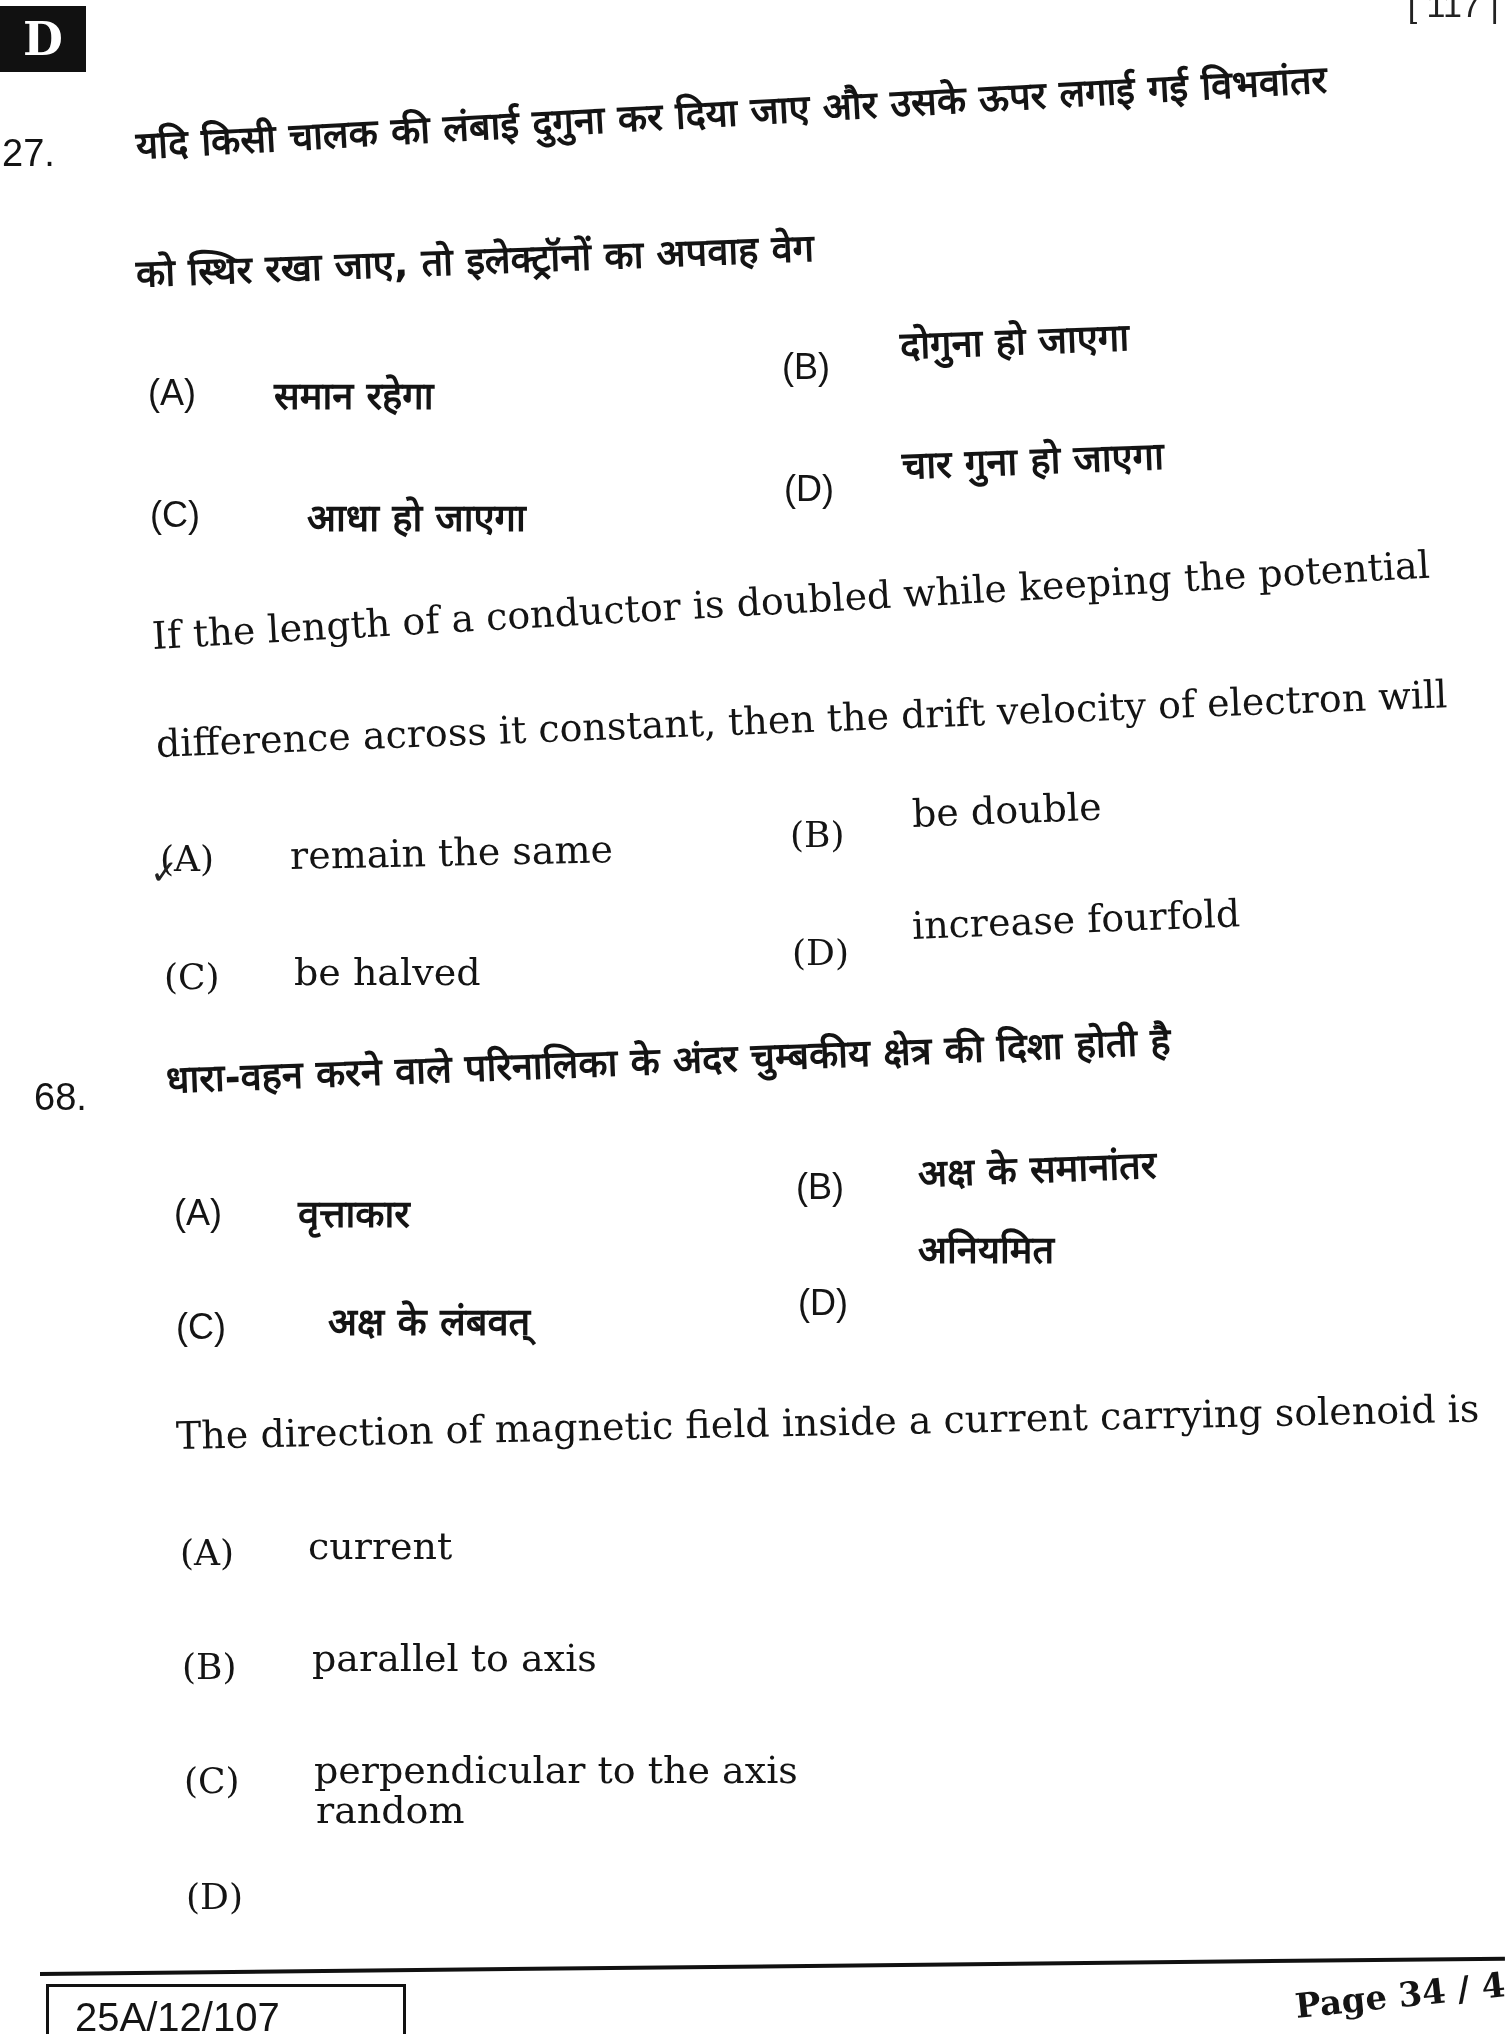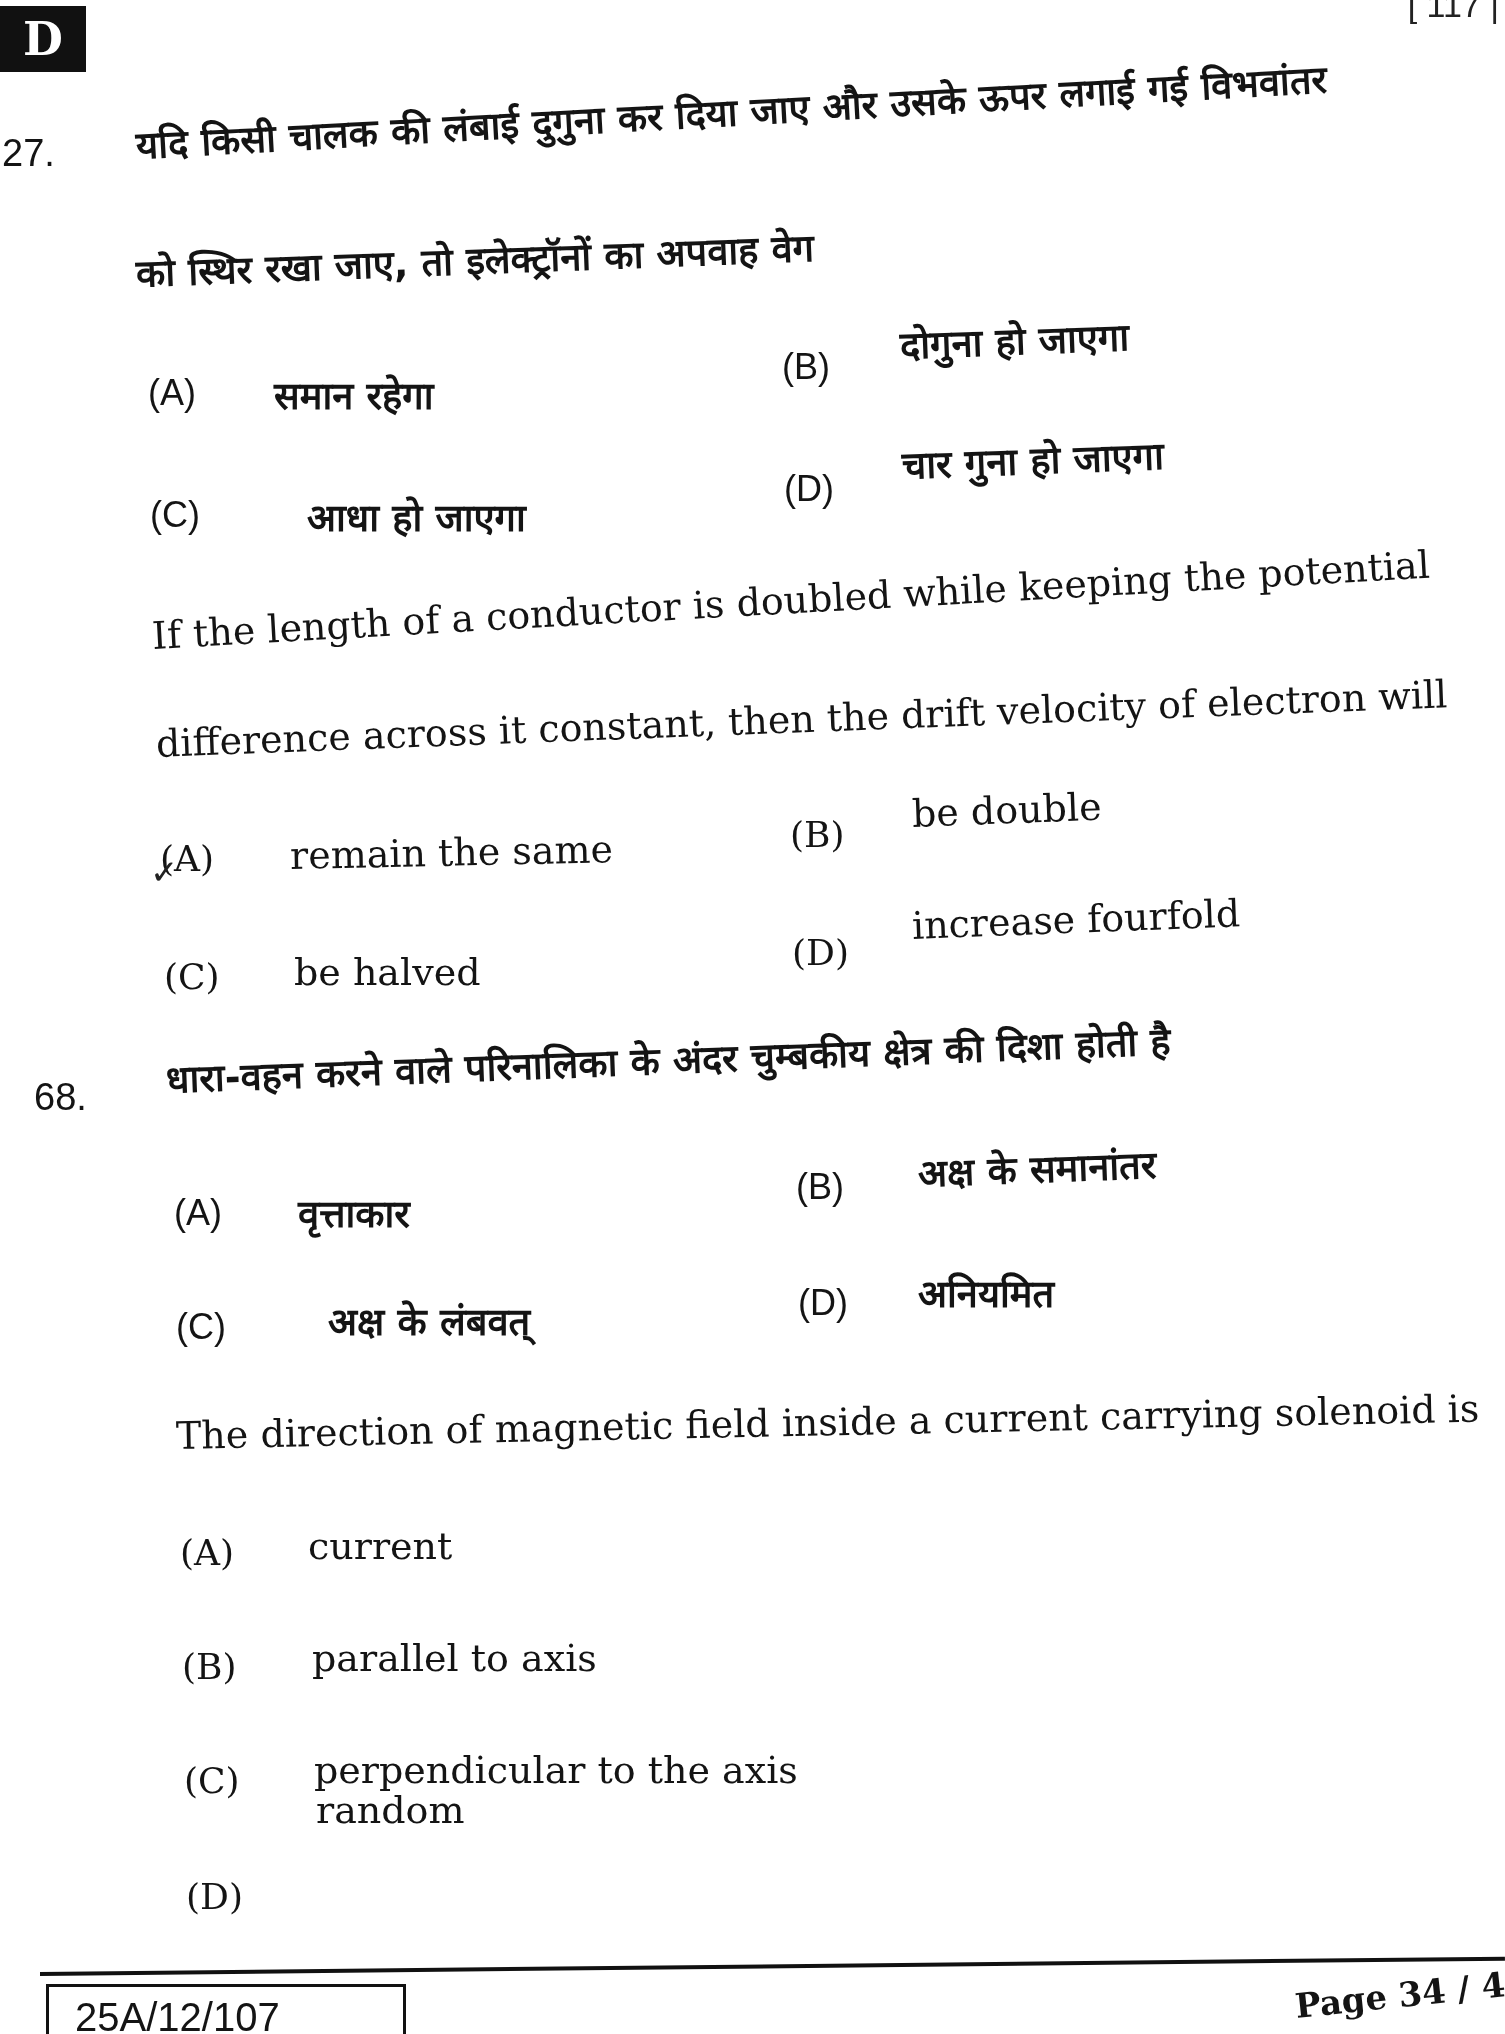--- a/index.html
+++ b/index.html
@@ -68,21 +68,21 @@
   <div class="abs hi tilt2" style="left:166px;top:1052px;">धारा-वहन करने वाले परिनालिका के अंदर चुम्बकीय क्षेत्र की दिशा होती है</div>
 
   <div class="abs lbl" style="left:174px;top:1192px;">(A)</div>
   <div class="abs hi" style="left:298px;top:1186px;">वृत्ताकार</div>
   <div class="abs lbl" style="left:796px;top:1166px;">(B)</div>
   <div class="abs hi tilt2" style="left:918px;top:1146px;">अक्ष के समानांतर</div>
 
   <div class="abs lbl" style="left:176px;top:1306px;">(C)</div>
   <div class="abs hi" style="left:304px;top:1294px;margin-left:24px;">अक्ष के लंबवत्</div>
   <div class="abs lbl" style="left:798px;top:1282px;">(D)</div>
-  <div class="abs hi" style="left:918px;top:1266px;">अनियमित</div>
+  <div class="abs hi" style="left:918px;top:1222px;">अनियमित</div>
 
   <div class="abs en tilt3" style="left:176px;top:1414px;">The direction of magnetic field inside a current carrying solenoid is</div>
 
   <div class="abs lbl-en" style="left:180px;top:1532px;">(A)</div>
   <div class="abs en" style="left:308px;top:1524px;">current</div>
 
   <div class="abs lbl-en" style="left:182px;top:1646px;">(B)</div>
   <div class="abs en" style="left:312px;top:1636px;">parallel to axis</div>
 
   <div class="abs lbl-en" style="left:184px;top:1760px;">(C)</div>

